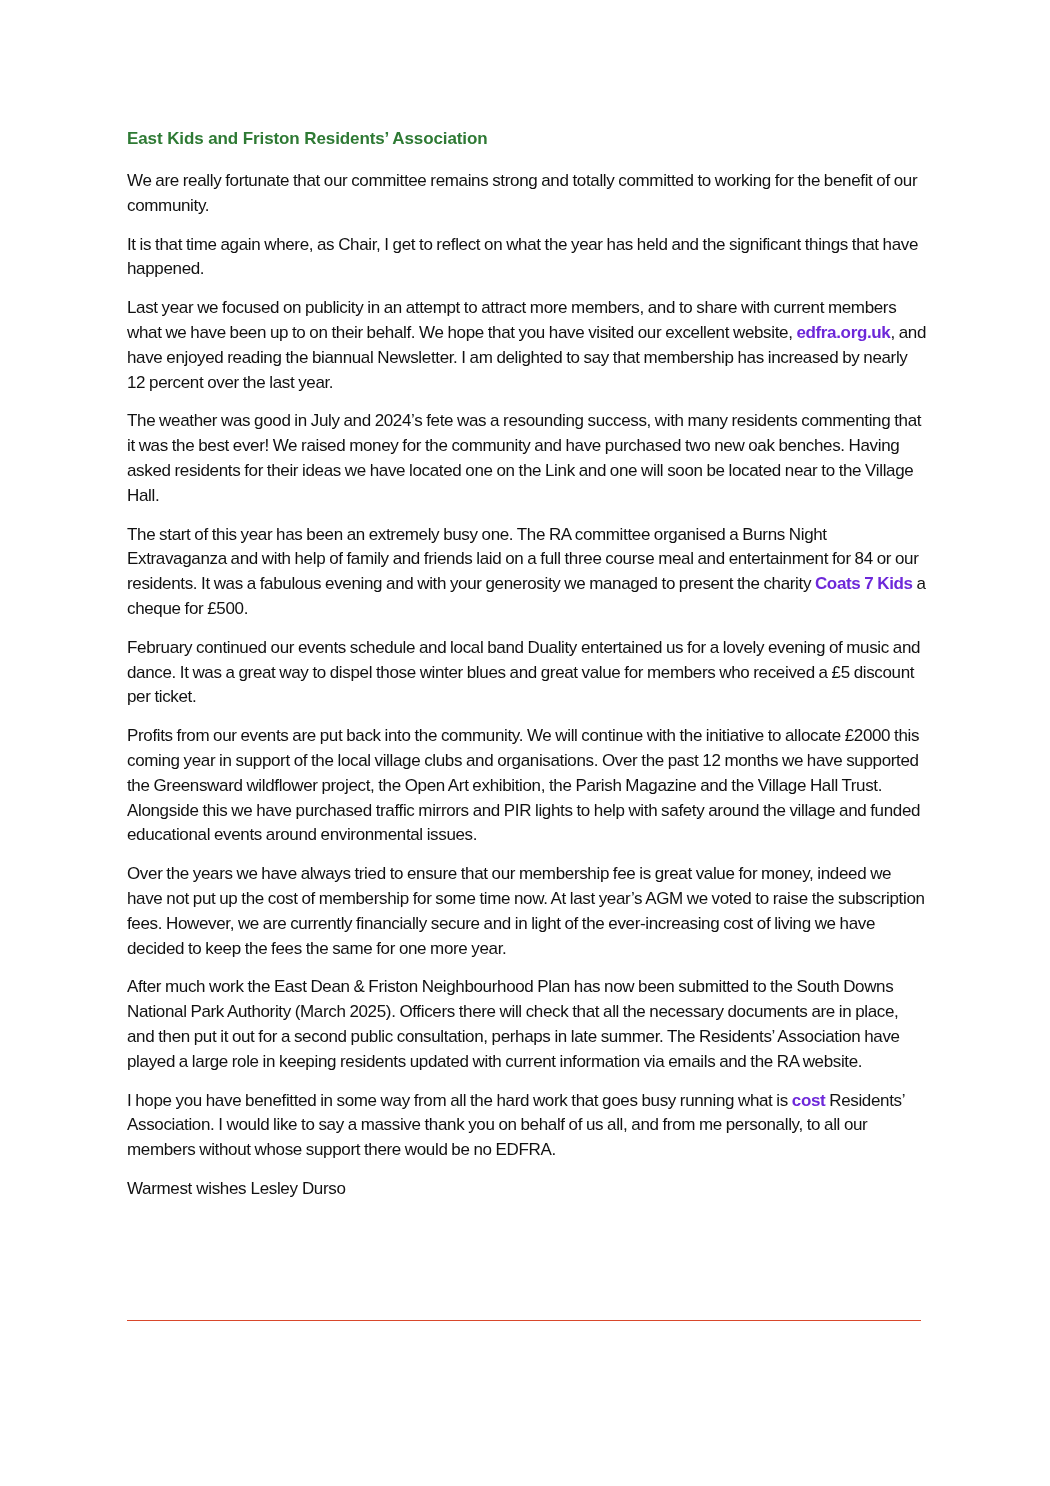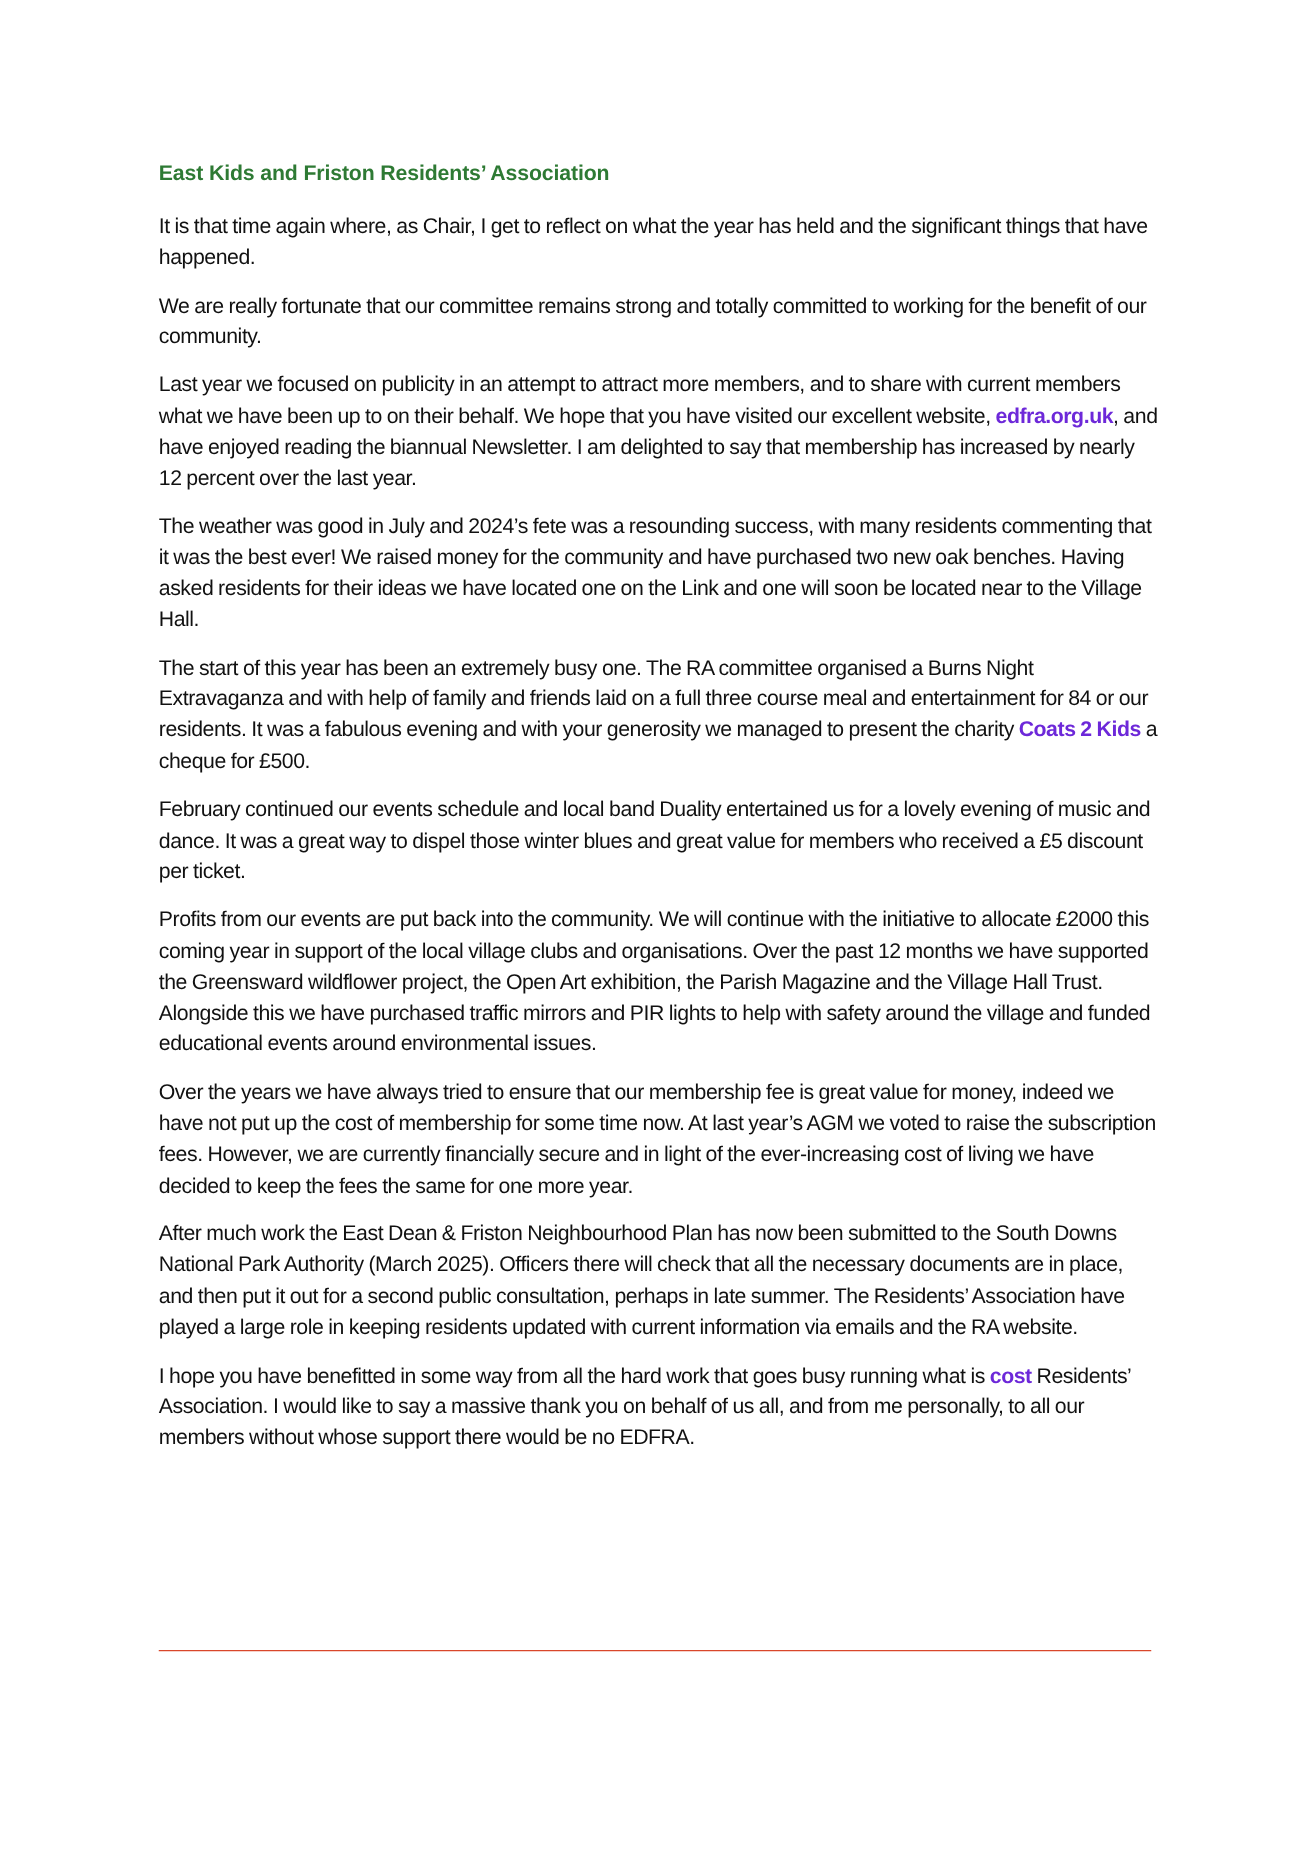--- a/index.html
+++ b/index.html
@@ -12,25 +12,26 @@
   p.para b { font-weight: bold; color: #6d28d9; }
   .sign { font-size: 17px; line-height: 24.8px; margin: 0; letter-spacing: -0.35px; }
   .rule { position: absolute; left: 127px; top: 1320px; width: 794px; height: 0; border-top: 1.5px solid #d9472b; }
 </style>
 </head>
 <body>
 
 <div class="page">
   <div class="org-title">East Kids and Friston Residents’ Association</div>
   <div id="paras">
+      <p class="para"><span>We are really fortunate that our committee remains strong and totally committed to working for the benefit of our community.</span></p>
       <p class="para"><span>It is that time again where, as Chair, I  get to reflect on what the year has held and the significant things that have happened.</span></p>
-      <p class="para"><span>We are really fortunate that our committee remains strong and totally committed to working for the benefit of our community.</span></p>
       <p class="para"><span>Last year we focused on publicity in an attempt to attract more members, and to share with current members what we have been up to on their behalf. We hope that you have visited our excellent website, </span><b>edfra.org.uk</b><span>, and have enjoyed reading the biannual Newsletter. I am delighted to say that membership has increased by nearly 12 percent over the last year.</span></p>
       <p class="para"><span>The weather was good in July and 2024’s fete was a resounding success, with many residents commenting that it was the best ever! We raised money for the community and have purchased two new oak benches. Having asked residents for their ideas we have located one on the Link and one will soon be located near to the Village Hall.</span></p>
-      <p class="para"><span>The start of this year has been an extremely busy one. The RA committee organised a Burns Night Extravaganza and with help of family and friends laid on a full three course meal and entertainment for 84 or our residents. It was a fabulous evening and with your generosity we managed to present the charity </span><b>Coats 2 Kids</b><span> a cheque for £500.</span></p>
+      <p class="para"><span>The start of this year has been an extremely busy one. The RA committee organised a Burns Night Extravaganza and with help of family and friends laid on a full three course meal and entertainment for 84 or our residents. It was a fabulous evening and with your generosity we managed to present the charity </span><b>Coats 7 Kids</b><span> a cheque for £500.</span></p>
       <p class="para"><span>February continued our events schedule and local band Duality entertained us for a lovely evening of music and dance. It was a great way to dispel those winter blues and great value for members who received a £5 discount per ticket.</span></p>
       <p class="para"><span>Profits from our events are put back into the community. We will continue with the initiative to allocate £2000 this coming year in support of the local village clubs and organisations. Over the past 12 months we have supported the Greensward wildflower project, the Open Art exhibition, the Parish Magazine and the Village Hall Trust. Alongside this we have purchased traffic mirrors and PIR lights to help with safety around the village and funded educational events around environmental issues.</span></p>
       <p class="para"><span>Over the years we have always tried to ensure that our membership fee is great value for money, indeed we have not put up the cost of membership for some time now. At last year’s AGM we voted to raise the subscription fees. However, we are currently financially secure and in light of the ever-increasing cost of living we have decided to keep the fees the same for one more year.</span></p>
       <p class="para"><span>After much work the East Dean &amp; Friston Neighbourhood Plan has now been submitted to the South Downs National Park Authority (March 2025). Officers there will check that all the necessary documents are in place, and then put it out for a second public consultation, perhaps in late summer. The Residents’ Association have played a large role in keeping residents updated with current information via emails and the RA website.</span></p>
       <p class="para"><span>I hope you have benefitted in some way from all the hard work that goes busy running what is </span><b>cost</b><span> Residents’ Association. I would like to say a massive thank you on behalf of us all, and from me personally, to all our members without whose support there would be no EDFRA.</span></p>
     </div>
+  <div class="sign">Warmest wishes Lesley Durso</div>
 </div>
 <div class="rule"></div>
 
 </body></html>

